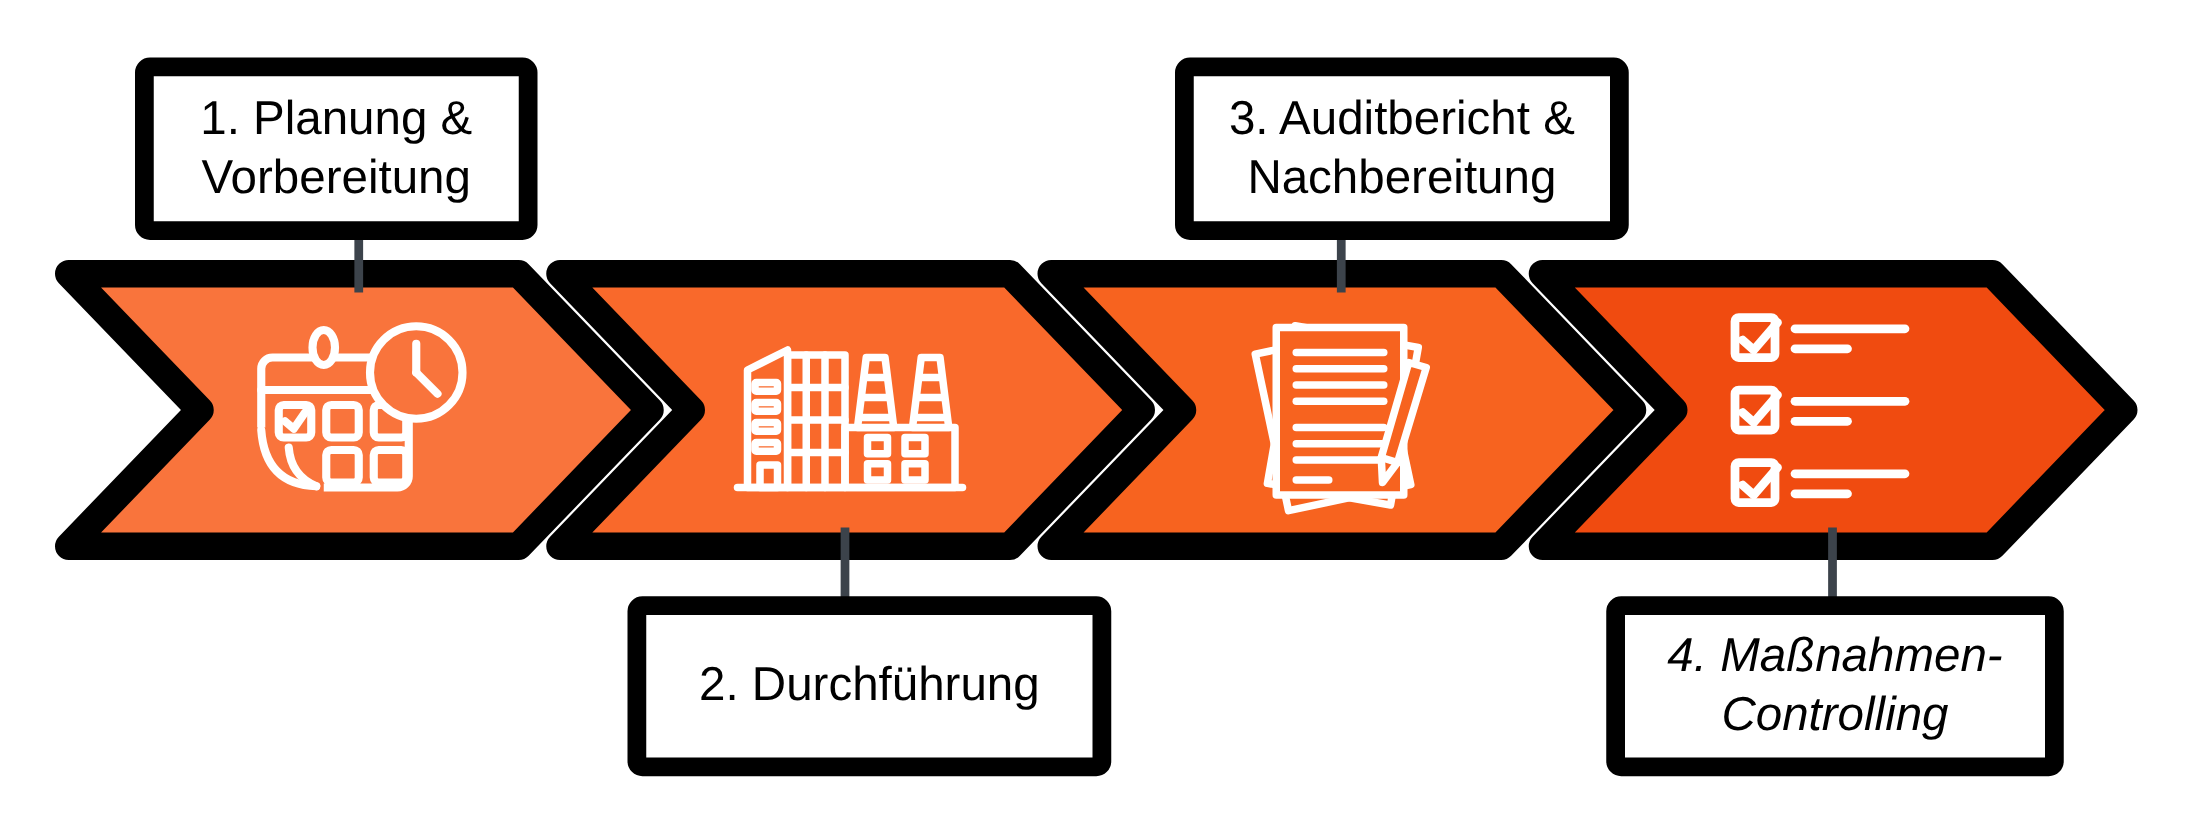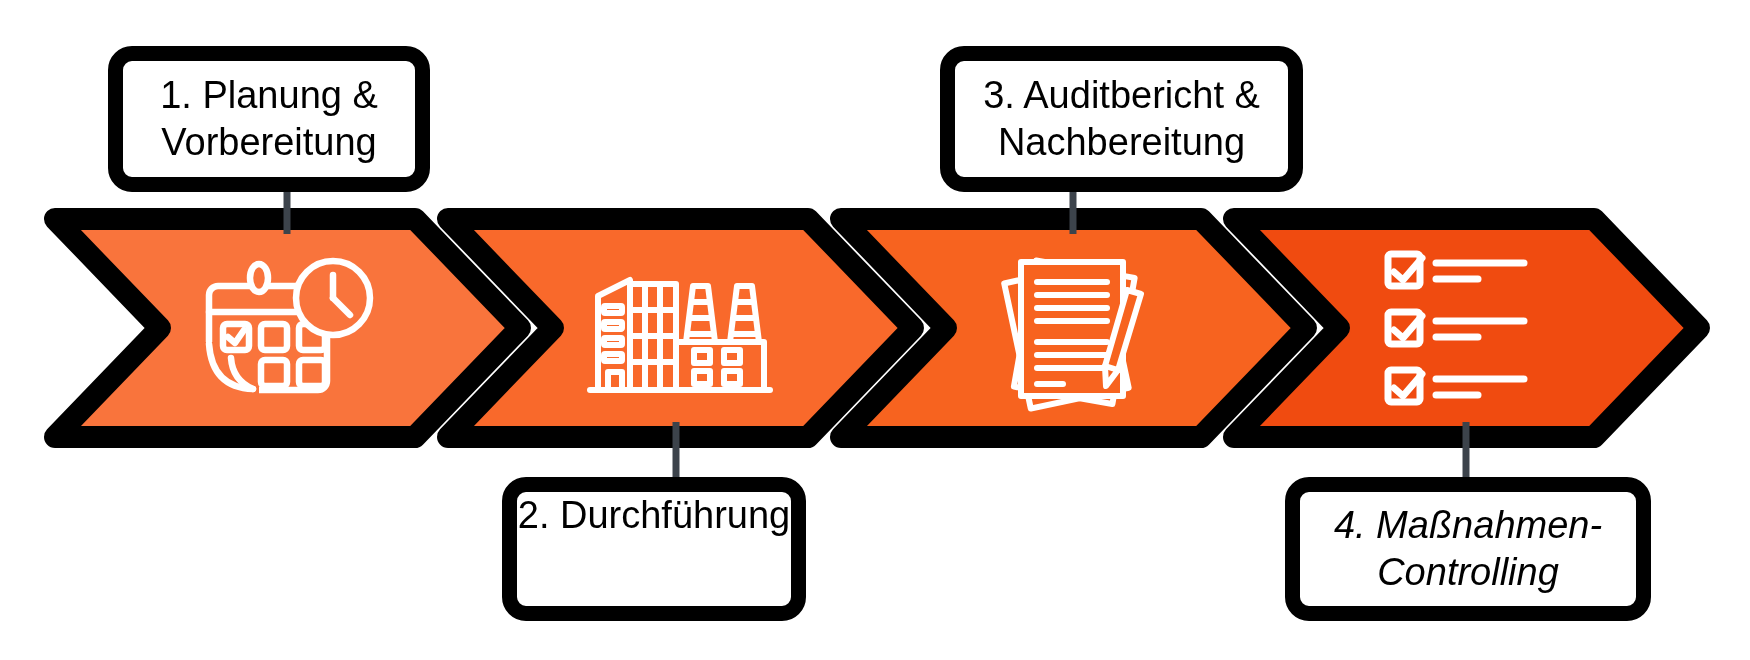--- a/index.html
+++ b/index.html
@@ -1,20 +1,20 @@
 <!DOCTYPE html>
 <html><head>
 <meta charset="utf-8">
 <style>
   html,body{margin:0;padding:0;background:#fff;}
   #stage{position:relative;width:1750px;height:660px;background:#fff;overflow:hidden;
          font-family:"Liberation Sans",sans-serif;}
   #flow-svg{position:absolute;left:0;top:0;}
   .label-box{position:absolute;box-sizing:border-box;background:#fff;border:15px solid #000;
-             border-radius:24px;display:flex;flex-direction:column;align-items:center;
+             border-radius:12px;display:flex;flex-direction:column;align-items:center;
              justify-content:center;text-align:center;color:#000;
              font:400 38px/1.24 "Liberation Sans",sans-serif;}
   .label-line{white-space:nowrap;}
 </style>
 </head>
 <body>
 
 <div id="stage">
 
 <svg id="flow-svg" width="1750" height="660" viewBox="0 0 1750 660">
@@ -128,21 +128,21 @@
       <line x1="-30" y1="67" x2="12" y2="67"></line>
     </g>
   </g>
 </svg>
 
 <div class="label-box" style="left:108px;top:46px;width:322px;height:146px;">
   <div class="label-line">1. Planung &amp;</div>
   <div class="label-line">Vorbereitung</div>
 </div>
 
-<div class="label-box" style="left:502px;top:477px;width:304px;height:144px;justify-content:space-between;">
+<div class="label-box" style="left:502px;top:477px;width:387px;height:144px;">
   <div class="label-line">2. Durchführung</div>
 </div>
 
 <div class="label-box" style="left:940px;top:46px;width:363px;height:146px;">
   <div class="label-line">3. Auditbericht &amp;</div>
   <div class="label-line">Nachbereitung</div>
 </div>
 
 <div class="label-box" style="left:1285px;top:477px;width:366px;height:144px;font-style:italic;">
   <div class="label-line">4. Maßnahmen-</div>

